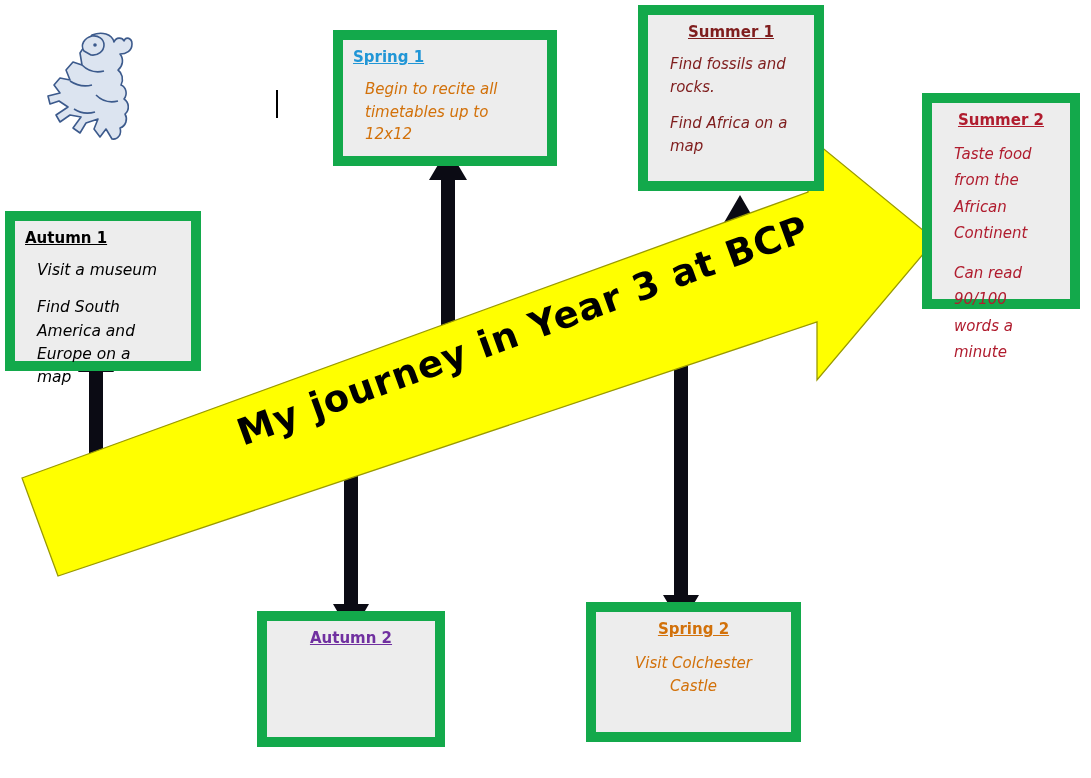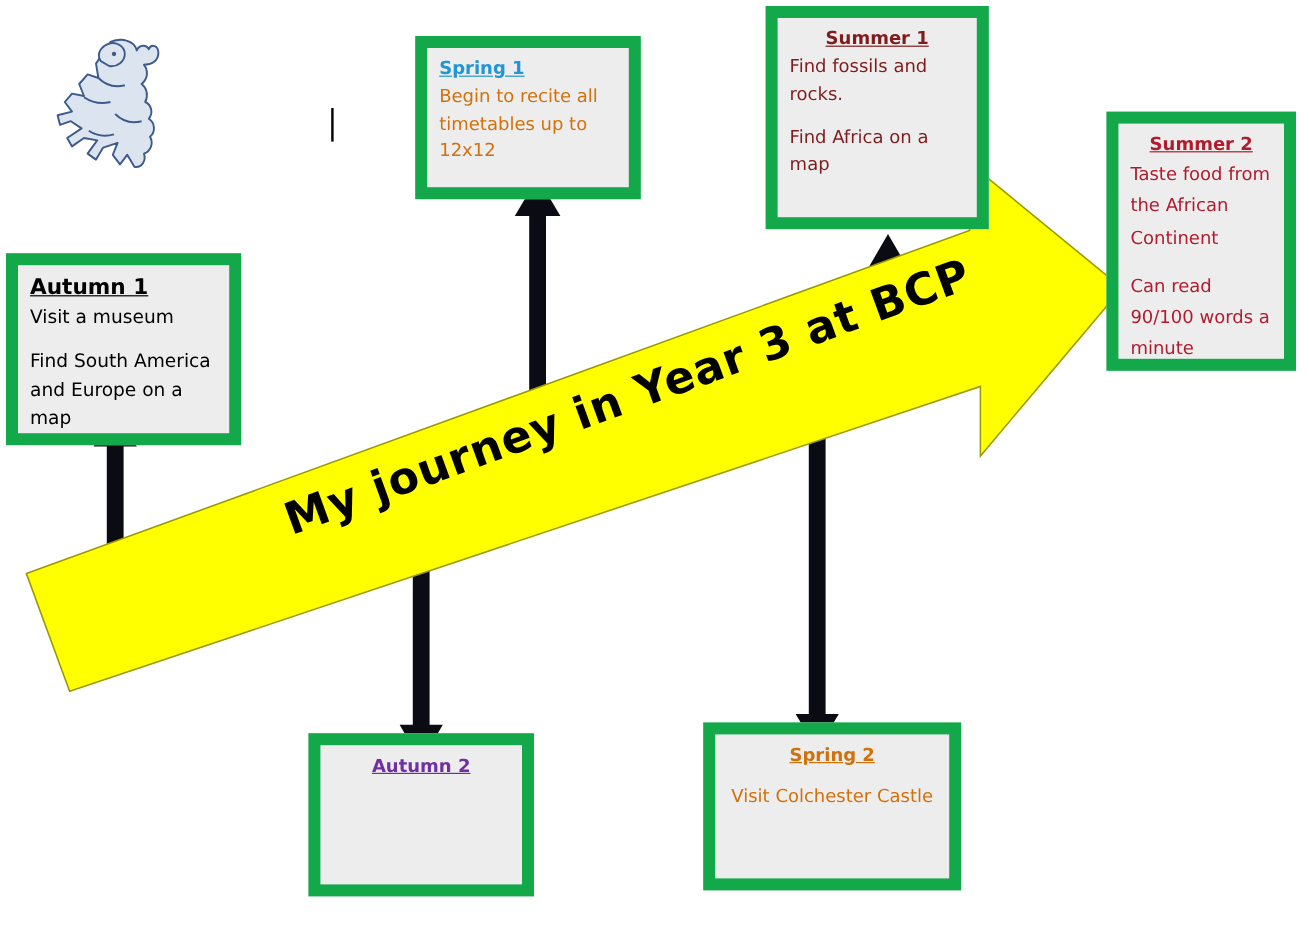--- a/index.html
+++ b/index.html
@@ -51,37 +51,38 @@
     font-family: "DejaVu Sans", sans-serif;
   }
   .box .hdr {
     font-weight: 700;
     text-decoration: underline;
     font-size: 15px;
     margin-bottom: 3px;
     display: block;
   }
   .box p {
-    margin: 0;
+    margin: 12px;
     font-size: 15px;
     line-height: 1.5;
+    font-style: italic;
   }
   .box p.gap {
     margin-top: 14px;
   }
   .center { text-align: center; }
   .left   { text-align: left; }
 
   
   #box-autumn1 { left: 5px;   top: 211px; width: 196px; height: 160px; }
   #box-autumn1 .hdr, #box-autumn1 p { color: #000000; }
-  #box-autumn1 .hdr { font-size: 18px; }
+  #box-autumn1 .hdr { font-size: 15px; }
   #box-autumn1 p { font-size: 15.5px; }
 
-  #box-spring1 { left: 346px; top: 30px; width: 188px; height: 136px; }
+  #box-spring1 { left: 333px; top: 30px; width: 224px; height: 136px; }
   #box-spring1 .hdr { color: #2196d6; }
   #box-spring1 p.purple { color: #6a3ca8; }
   #box-spring1 p.orange { color: #d2710a; }
 
   #box-summer1 { left: 638px; top: 5px;  width: 186px; height: 186px; }
   #box-summer1 .hdr, #box-summer1 p { color: #7f1d1d; }
 
   #box-summer2 { left: 922px; top: 93px; width: 158px; height: 216px; }
   #box-summer2 .hdr, #box-summer2 p { color: #b01c2e; }
   #box-summer2 p { line-height: 1.75; }

